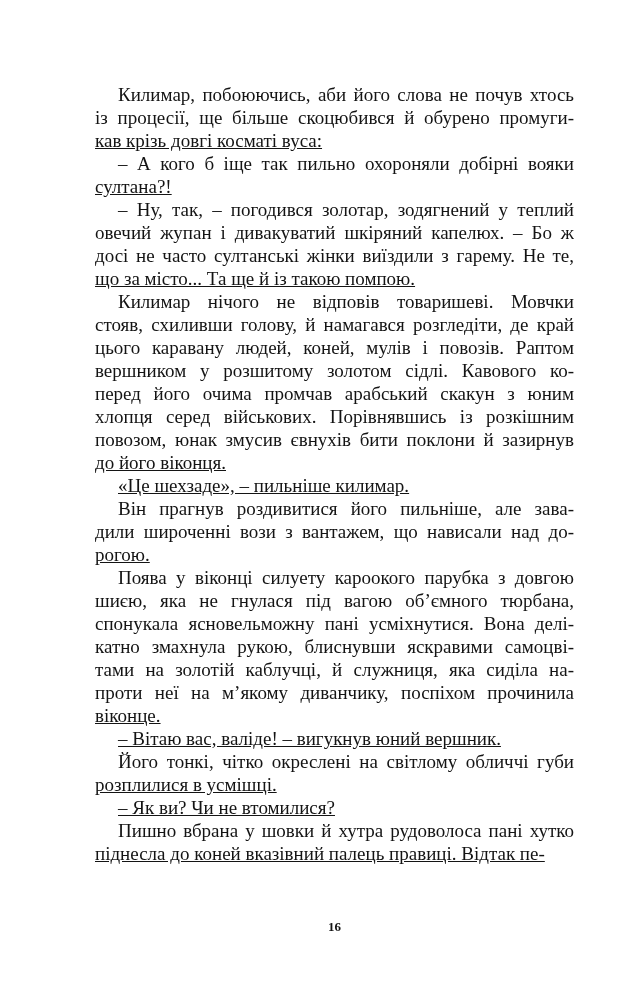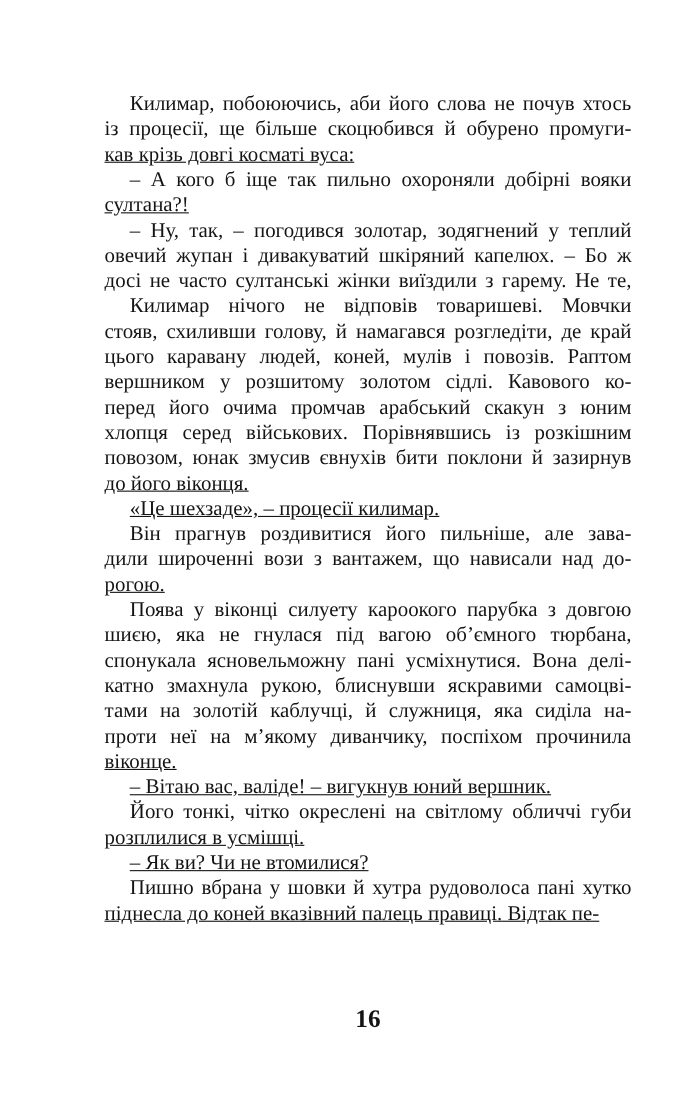--- a/index.html
+++ b/index.html
@@ -40,21 +40,21 @@
   }
   .line.indent {
     text-indent: 23px;
   }
   .page-number {
     position: absolute;
     top: 915px;
     left: 95px;
     width: 479px;
     text-align: center;
-    font-size: 23px;
+    font-size: 13px;
     line-height: 23px;
     font-weight: 700;
   }
 </style>
 </head>
 <body>
 
 <div class="page">
   <div class="text-block" id="text-block">
       <div class="paragraph">
@@ -63,33 +63,34 @@
         <div class="line last">кав крізь довгі косматі вуса:</div>
       </div>
       <div class="paragraph">
         <div class="line indent">– А кого б іще так пильно охороняли добірні вояки</div>
         <div class="line last">султана?!</div>
       </div>
       <div class="paragraph">
         <div class="line indent">– Ну, так, – погодився золотар, зодягнений у теплий</div>
         <div class="line">овечий жупан і дивакуватий шкіряний капелюх. – Бо ж</div>
         <div class="line">досі не часто султанські жінки виїздили з гарему. Не те,</div>
+        <div class="line last">що за місто... Та ще й із такою помпою.</div>
       </div>
       <div class="paragraph">
         <div class="line indent">Килимар нічого не відповів товаришеві. Мовчки</div>
         <div class="line">стояв, схиливши голову, й намагався розгледіти, де край</div>
         <div class="line">цього каравану людей, коней, мулів і повозів. Раптом</div>
         <div class="line">вершником у розшитому золотом сідлі. Кавового ко-</div>
         <div class="line">перед його очима промчав арабський скакун з юним</div>
         <div class="line">хлопця серед військових. Порівнявшись із розкішним</div>
         <div class="line">повозом, юнак змусив євнухів бити поклони й зазирнув</div>
         <div class="line last">до його віконця.</div>
       </div>
       <div class="paragraph">
-        <div class="line indent last">«Це шехзаде», – процесії килимар.</div>
+        <div class="line indent last">«Це шехзаде», – пильніше килимар.</div>
       </div>
       <div class="paragraph">
         <div class="line indent">Він прагнув роздивитися його пильніше, але зава-</div>
         <div class="line">дили широченні вози з вантажем, що нависали над до-</div>
         <div class="line last">рогою.</div>
       </div>
       <div class="paragraph">
         <div class="line indent">Поява у віконці силуету кароокого парубка з довгою</div>
         <div class="line">шиєю, яка не гнулася під вагою об’ємного тюрбана,</div>
         <div class="line">спонукала ясновельможну пані усміхнутися. Вона делі-</div>

